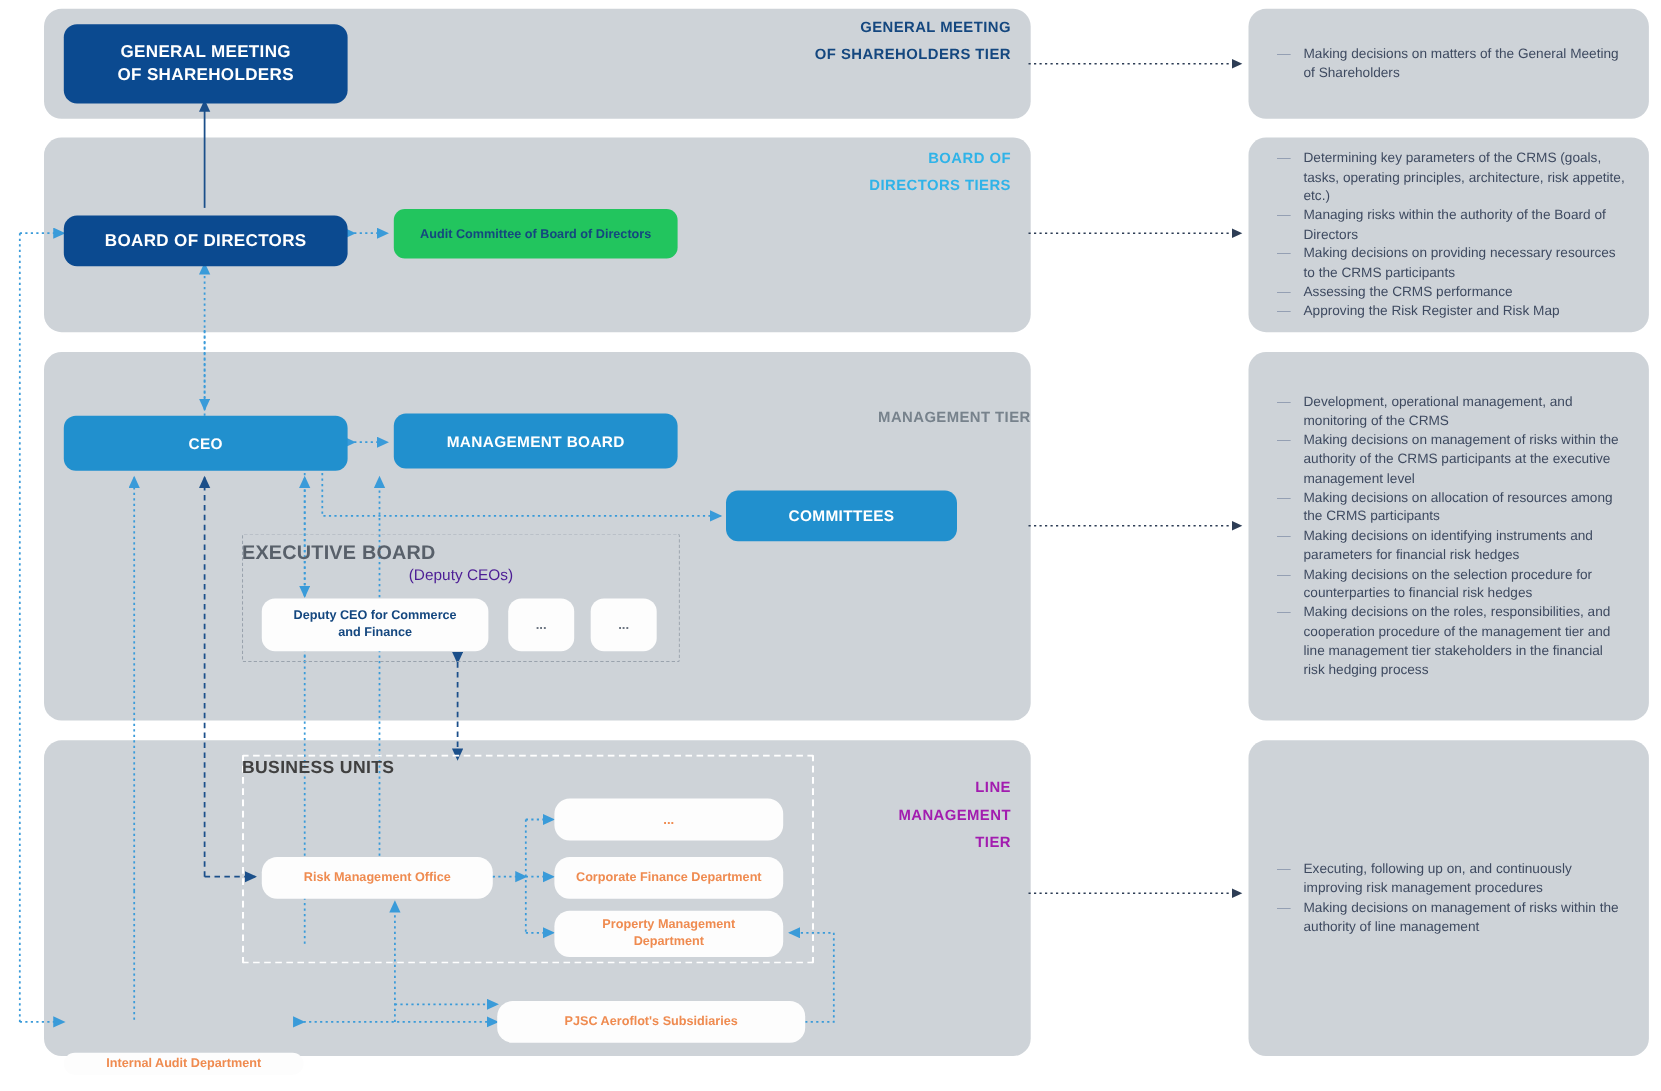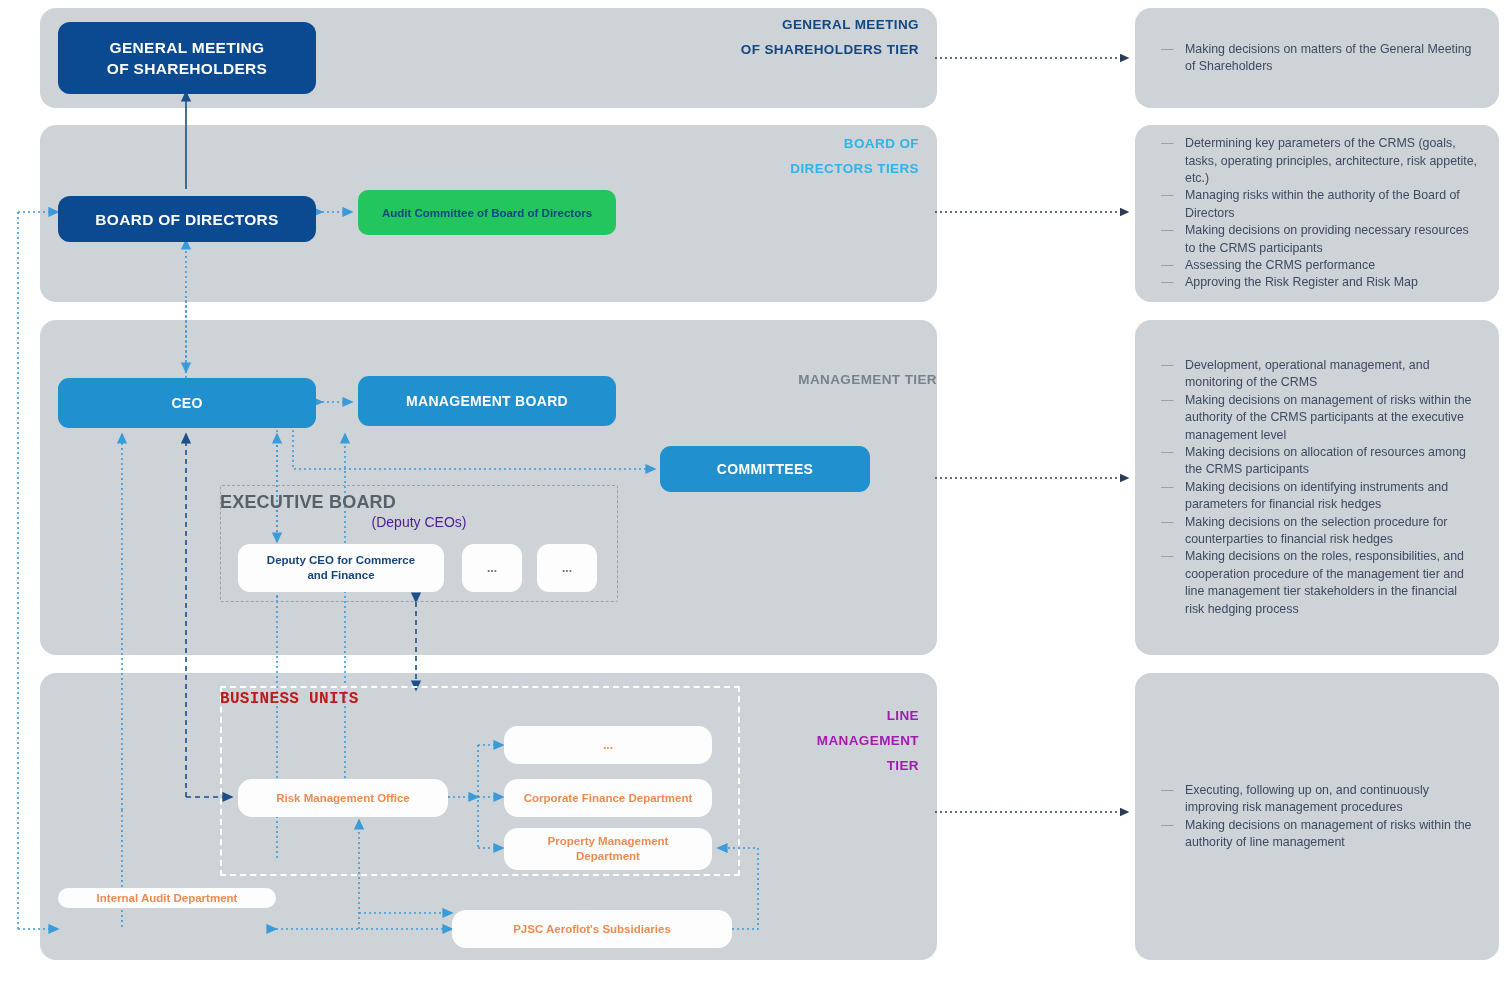--- a/index.html
+++ b/index.html
@@ -141,24 +141,23 @@
     font-size:18px;
     letter-spacing:.2px;
   }
   .group-sub{
     position:absolute;
     text-align:center;
     color:#4c1d95;
     font-size:14px;
   }
   .group-title.units{
-    color:#b91c1c;
+    color:#404040;
     font-size:16px;
     letter-spacing:.3px;
-    font-family:Liberation Mono, monospace;
   }
 
   svg.links{
     position:absolute;
     left:0;top:0;
     width:1510px;height:992px;
     pointer-events:none;
   }
 </style>
 </head>
@@ -347,17 +346,17 @@
 
   <div class="node white-orange" style="left:238px;top:779px;width:210px;height:38px;">Risk Management Office</div>
 
   <div class="node white-orange ellipsis" style="left:504px;top:726px;width:208px;height:38px;">...</div>
 
   <div class="node white-orange" style="left:504px;top:779px;width:208px;height:38px;">Corporate Finance Department</div>
 
   <div class="node white-orange" style="left:504px;top:828px;width:208px;height:42px;white-space:pre-line;">Property Management
 Department</div>
 
-  <div class="node white-orange" style="left:58px;top:888px;width:218px;height:20px;border-radius:14px;">Internal Audit Department</div>
+  <div class="node white-orange" style="left:58px;top:957px;width:218px;height:20px;border-radius:14px;">Internal Audit Department</div>
 
   <div class="node white-orange" style="left:452px;top:910px;width:280px;height:38px;">PJSC Aeroflot's Subsidiaries</div>
 
 </div>
 
 </body></html>

